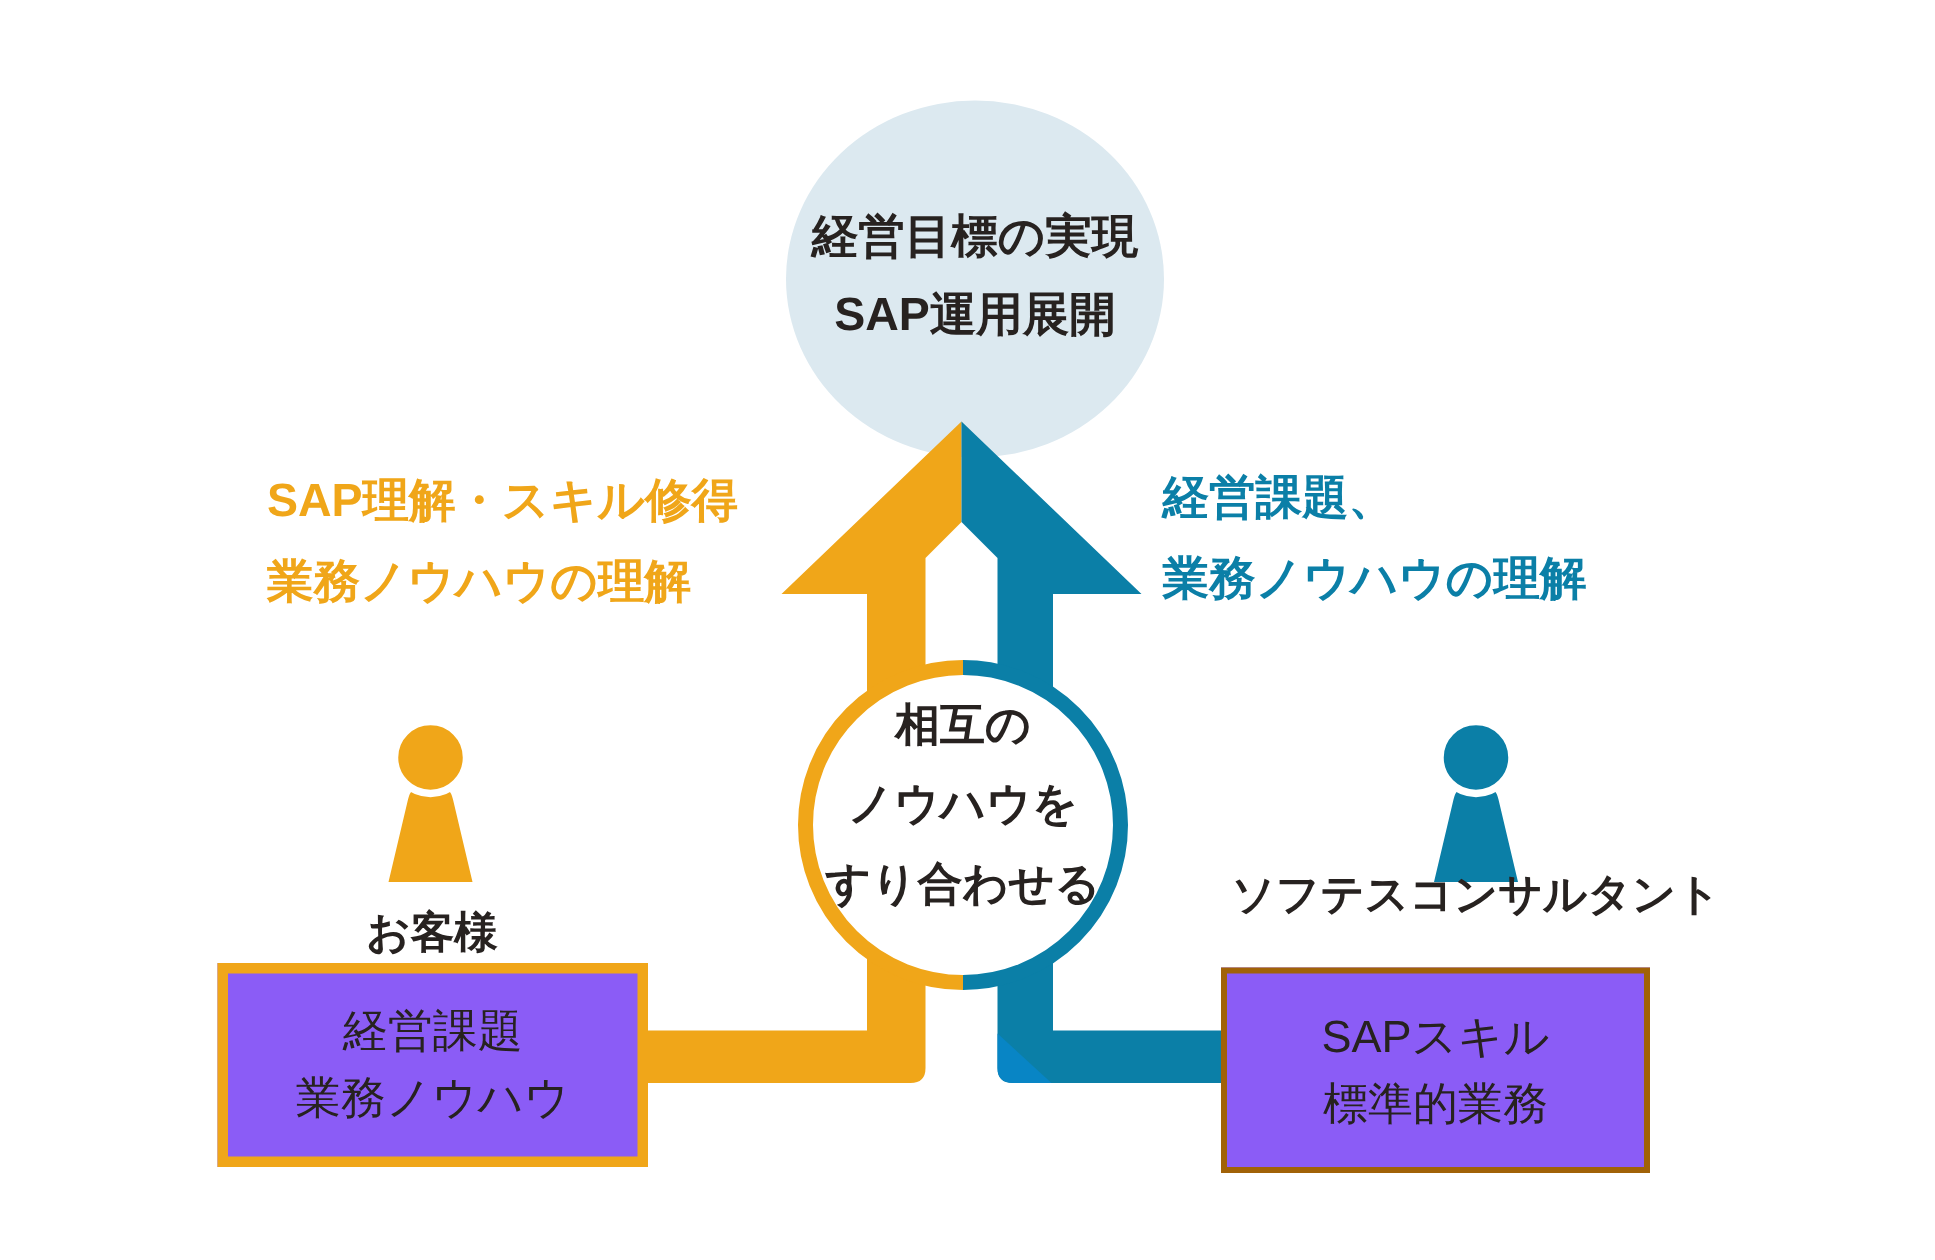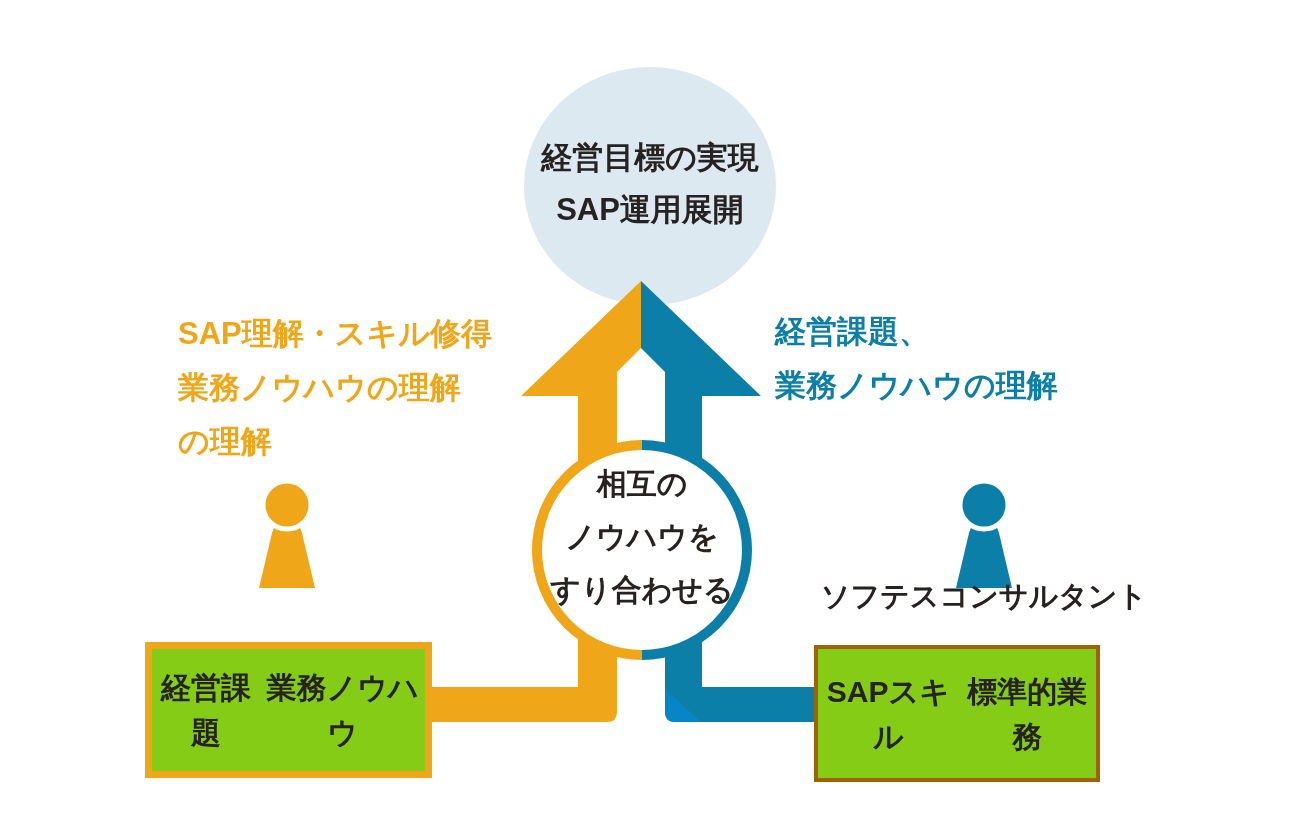--- a/index.html
+++ b/index.html
@@ -24,23 +24,23 @@
   .merge-text{
     left:527px;top:457px;width:230px;text-align:center;
     font-size:30px;line-height:53px;font-weight:600;color:#272220;white-space:normal;
   }
   .person-label{
     text-align:center;font-size:29px;font-weight:600;color:#272220;
   }
   .customer-label{left:168px;top:602px;width:240px;}
   .consultant-label{left:774px;top:577px;width:420px;}
   .info-box{
-    position:absolute;box-sizing:border-box;background:#84cc16;
-    display:flex;flex-direction:row;align-items:center;justify-content:center;
-    font-size:30px;line-height:45px;font-weight:700;color:#272220;text-align:center;
+    position:absolute;box-sizing:border-box;background:#8b5cf6;
+    display:flex;flex-direction:column;align-items:center;justify-content:center;
+    font-size:30px;line-height:45px;font-weight:400;color:#272220;text-align:center;
   }
   .customer-box{left:145px;top:642px;width:287px;height:136px;border:7px solid #F0A619;}
   .consultant-box{left:814px;top:645px;width:286px;height:137px;border:4px solid #a16207;}
 </style>
 </head>
 <body>
 
 <div class="canvas">
 
   <svg class="shapes" viewBox="0 0 1290 840">
@@ -69,34 +69,34 @@
   </svg>
 
   <div class="txt goal-text">
     <div>経営目標の実現</div>
     <div>SAP運用展開</div>
   </div>
 
   <div class="txt left-annotation">
     <div>SAP理解・スキル修得</div>
     <div>業務ノウハウの理解</div>
-    <div>の理解</div>
   </div>
 
   <div class="txt merge-text">
     <div>相互の</div>
     <div>ノウハウを</div>
     <div>すり合わせる</div>
   </div>
 
   <div class="txt right-annotation">
     <div>経営課題、</div>
     <div>業務ノウハウの理解</div>
   </div>
 
+  <div class="txt person-label customer-label">お客様</div>
   <div class="info-box customer-box">
     <div>経営課題</div>
     <div>業務ノウハウ</div>
   </div>
 
   <div class="txt person-label consultant-label">ソフテスコンサルタント</div>
   <div class="info-box consultant-box">
     <div>SAPスキル</div>
     <div>標準的業務</div>
   </div>

